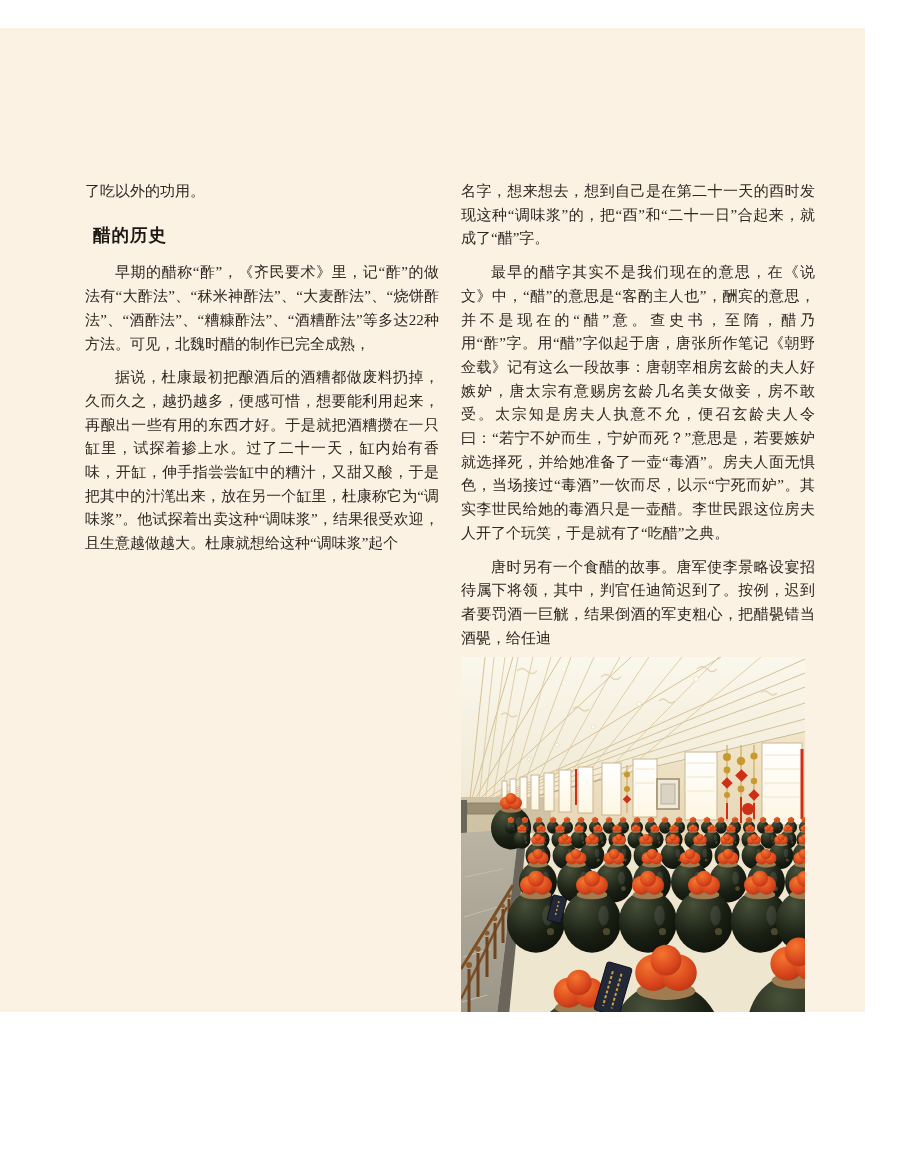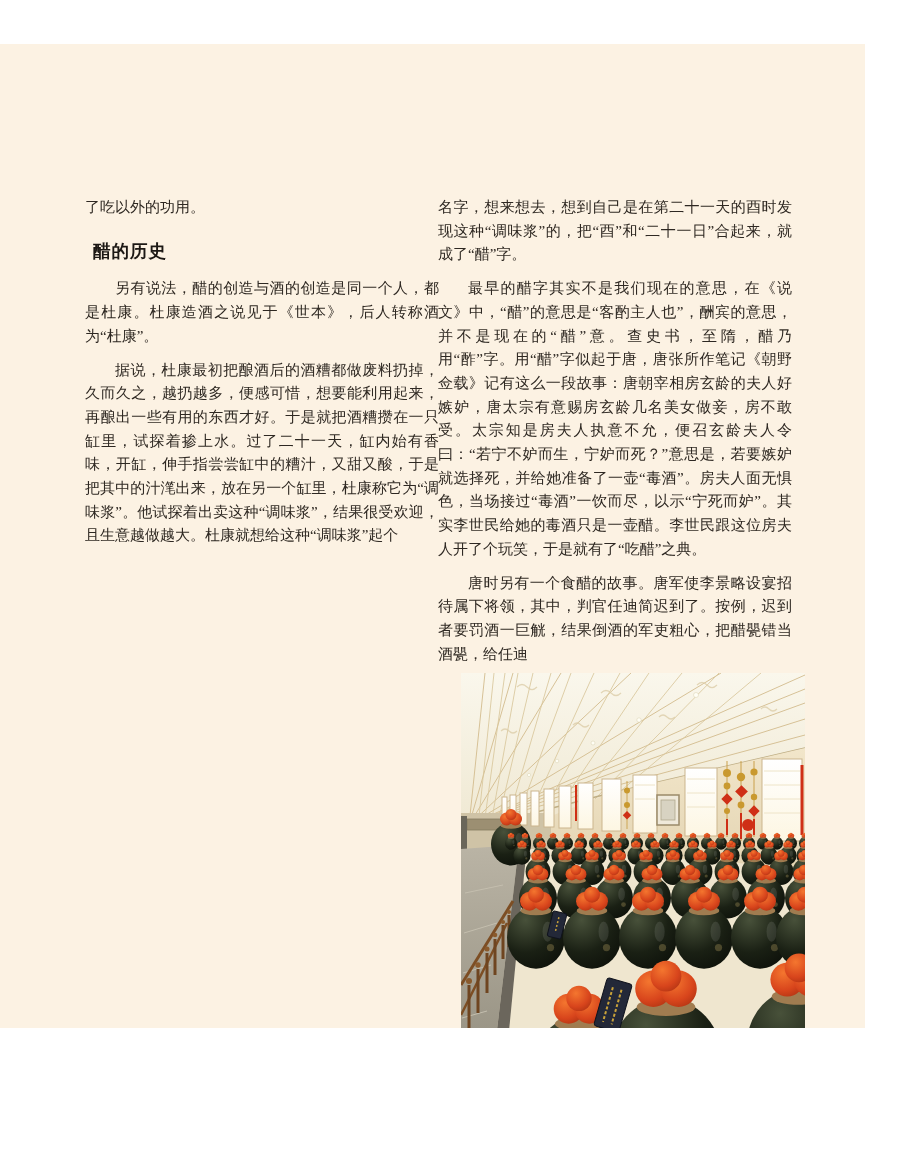--- a/index.html
+++ b/index.html
@@ -2,28 +2,28 @@
 <html><head>
 <meta charset="utf-8">
 <style>
   html,body{margin:0;padding:0;}
   body{
     width:899px;height:1150px;position:relative;background:#ffffff;
     font-family:"Liberation Serif","DejaVu Serif",serif;color:#2e2822;
   }
   .page{
     position:absolute;left:0;top:28px;width:865px;height:984px;
-    background:#fcf2e3;overflow:hidden;margin-top:16px;
+    background:#fcf2e3;overflow:hidden;
   }
   .col{
     position:absolute;top:152px;width:354px;
     font-size:15px;line-height:23.7px;text-align:justify;
   }
   .col-left{left:85px;}
-  .col-right{left:438px;}
+  .col-right{left:461px;}
   .col p{margin:0 0 10px 0;text-indent:2em;}
   .col p.cont{text-indent:0;}
   h2.section-heading{
     font-size:17.5px;font-weight:bold;color:#1c1814;
     margin:20px 0 14px 0;letter-spacing:1px;padding-left:8px;
   }
   .photo{
     position:absolute;left:461px;top:629px;width:344px;height:441px;
     overflow:hidden;background:#efe6cf;
   }
@@ -42,21 +42,21 @@
   }
 </style>
 </head>
 <body>
 
 <div class="page">
 
   <div class="col col-left">
     <p class="cont">了吃以外的功用。</p>
     <h2 class="section-heading">醋的历史</h2>
-    <p>另有说法，醋的创造与酒的创造是同一个人，都是杜康。杜康造酒之说见于《世本》，后人转称酒为“杜康”。</p>
+    <p>早期的醋称“酢”，《齐民要术》里，记“酢”的做法有“大酢法”、“秫米神酢法”、“大麦酢法”、“烧饼酢法”、“酒酢法”、“糟糠酢法”、“酒糟酢法”等多达22种方法。可见，北魏时醋的制作已完全成熟，</p>
     <p>据说，杜康最初把酿酒后的酒糟都做废料扔掉，久而久之，越扔越多，便感可惜，想要能利用起来，再酿出一些有用的东西才好。于是就把酒糟攒在一只缸里，试探着掺上水。过了二十一天，缸内始有香味，开缸，伸手指尝尝缸中的糟汁，又甜又酸，于是把其中的汁滗出来，放在另一个缸里，杜康称它为“调味浆”。他试探着出卖这种“调味浆”，结果很受欢迎，且生意越做越大。杜康就想给这种“调味浆”起个</p>
   </div>
 
   <div class="col col-right">
     <p class="cont">名字，想来想去，想到自己是在第二十一天的酉时发现这种“调味浆”的，把“酉”和“二十一日”合起来，就成了“醋”字。</p>
     <p>最早的醋字其实不是我们现在的意思，在《说文》中，“醋”的意思是“客酌主人也”，酬宾的意思，并不是现在的“醋”意。查史书，至隋，醋乃用“酢”字。用“醋”字似起于唐，唐张所作笔记《朝野佥载》记有这么一段故事：唐朝宰相房玄龄的夫人好嫉妒，唐太宗有意赐房玄龄几名美女做妾，房不敢受。太宗知是房夫人执意不允，便召玄龄夫人令曰：“若宁不妒而生，宁妒而死？”意思是，若要嫉妒就选择死，并给她准备了一壶“毒酒”。房夫人面无惧色，当场接过“毒酒”一饮而尽，以示“宁死而妒”。其实李世民给她的毒酒只是一壶醋。李世民跟这位房夫人开了个玩笑，于是就有了“吃醋”之典。</p>
     <p>唐时另有一个食醋的故事。唐军使李景略设宴招待属下将领，其中，判官任迪简迟到了。按例，迟到者要罚酒一巨觥，结果倒酒的军吏粗心，把醋甖错当酒甖，给任迪</p>
   </div>
 
   <div class="photo">

